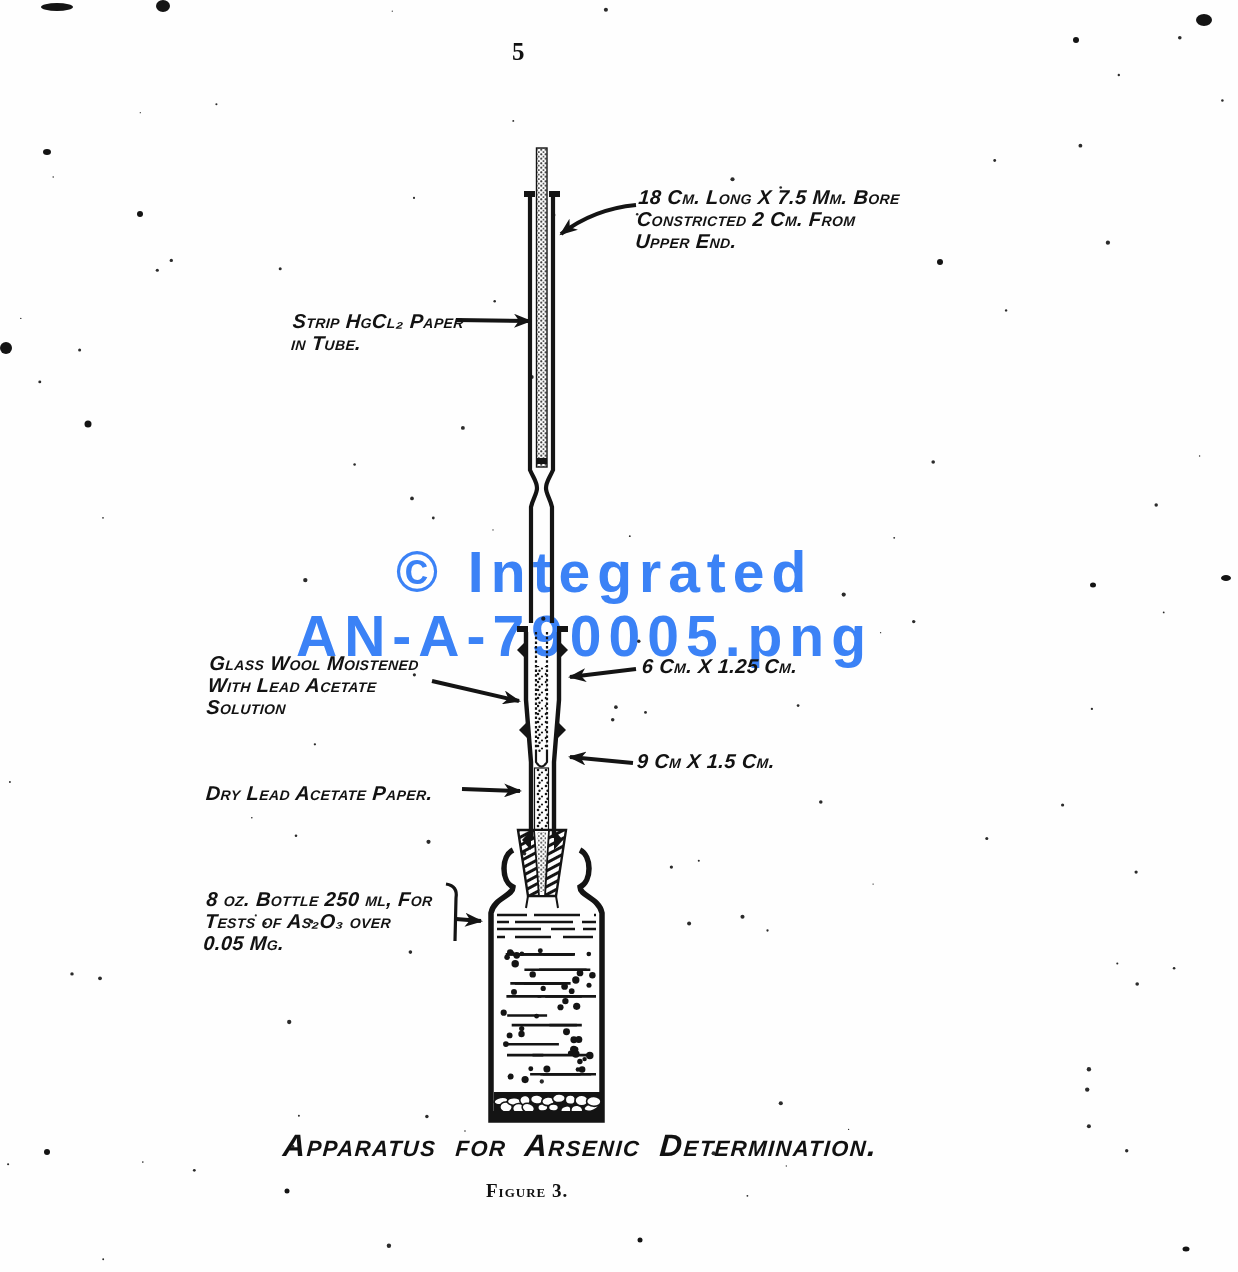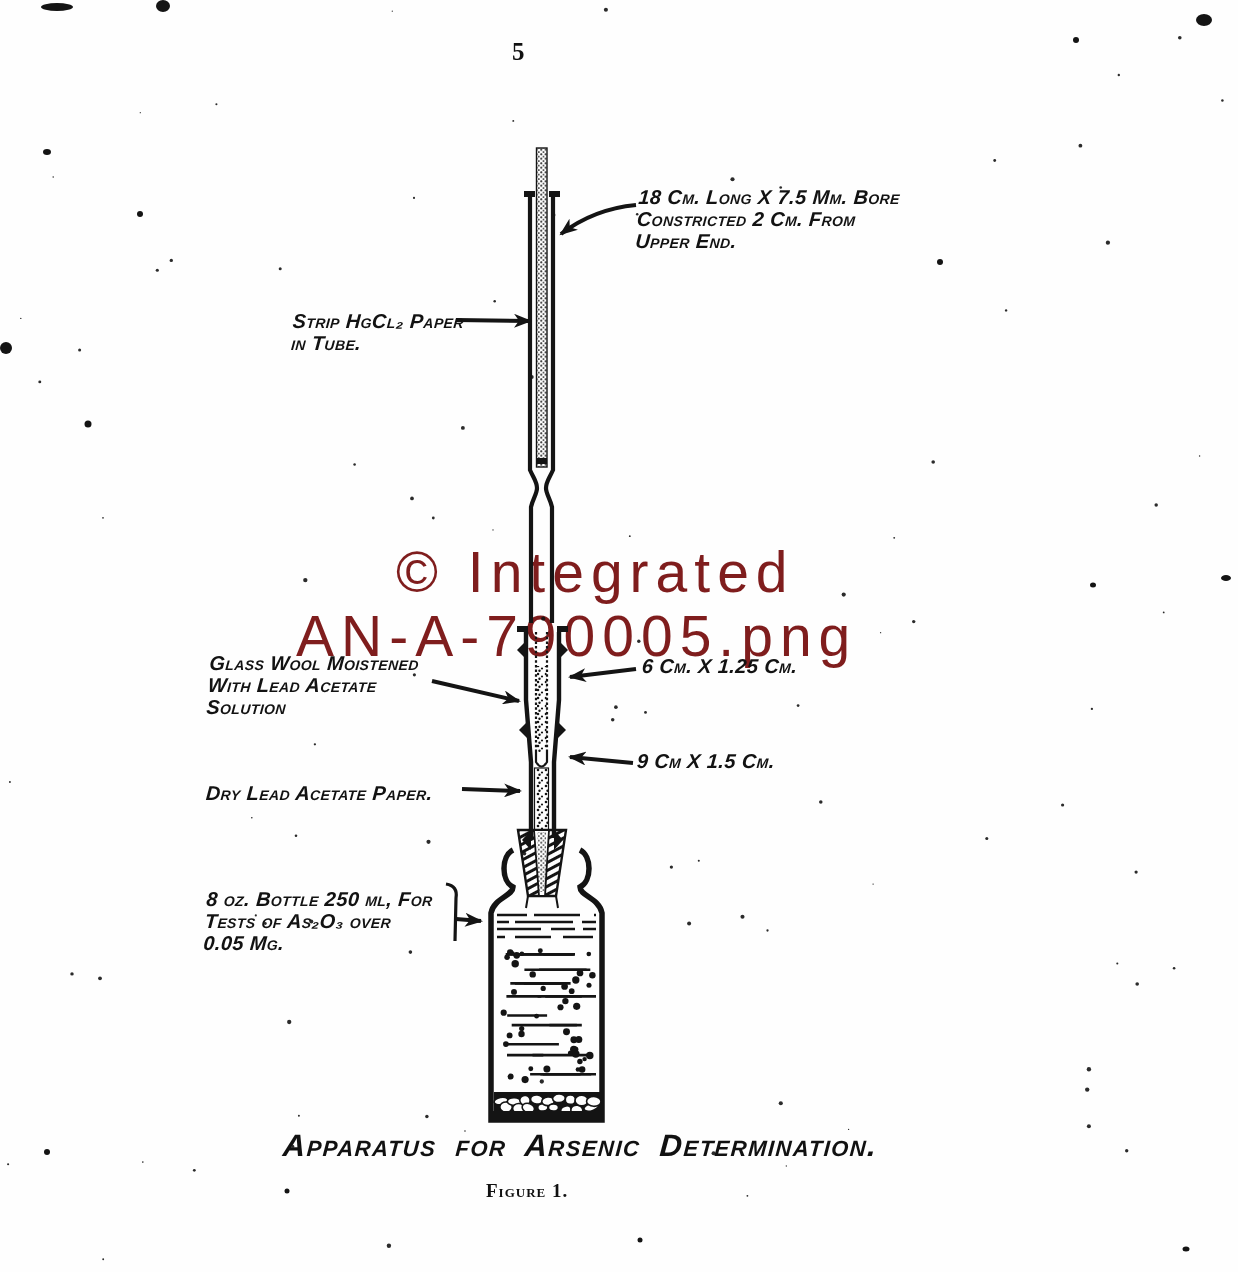--- a/index.html
+++ b/index.html
@@ -20,22 +20,22 @@
   }
   .figcap{
     position:absolute;left:486px;top:1180px;font-family:"Liberation Serif",serif;
     font-weight:bold;font-variant:small-caps;font-size:19px;letter-spacing:1px;color:#111;
   }
   .pagenum{
     position:absolute;left:512px;top:38px;font-family:"Liberation Serif",serif;
     font-weight:bold;font-size:25px;color:#111;
   }
   .wm{
-    position:absolute;left:296px;top:540px;color:#7f1d1d;font-size:57px;
-    line-height:64px;letter-spacing:7px;white-space:nowrap;z-index:1;font-weight:400;
+    position:absolute;left:296px;top:540px;color:#3b82f6;font-size:57px;
+    line-height:64px;letter-spacing:7px;white-space:nowrap;z-index:1;font-weight:700;
   }
   .wm .w1{display:block;padding-left:100px;}
   .wm .w2{display:block;padding-left:42px;}
   .wm .w3{display:block;padding-left:0;}
   svg.fig{position:absolute;left:0;top:0;z-index:2;}
   .overlay{position:absolute;left:0;top:0;width:100%;height:100%;z-index:3;pointer-events:none;}
   .overlay>*{pointer-events:auto;}
 </style>
 </head>
 <body>
@@ -347,15 +347,15 @@
 
     <div class="label" style="left:206px;top:782px;">Dry Lead Acetate Paper.</div>
 
     <div class="label" style="left:205px;top:888px;">
       <span class="ln">8 oz. Bottle 250 ml, For</span>
       <span class="ln">Tests of As₂O₃ over</span>
       <span class="ln">0.05 Mg.</span>
     </div>
 
     <div class="title">Apparatus for Arsenic Determination.</div>
-    <div class="figcap">Figure 1.</div>
+    <div class="figcap">Figure 3.</div>
   </div>
 </div>
 
 </body></html>

